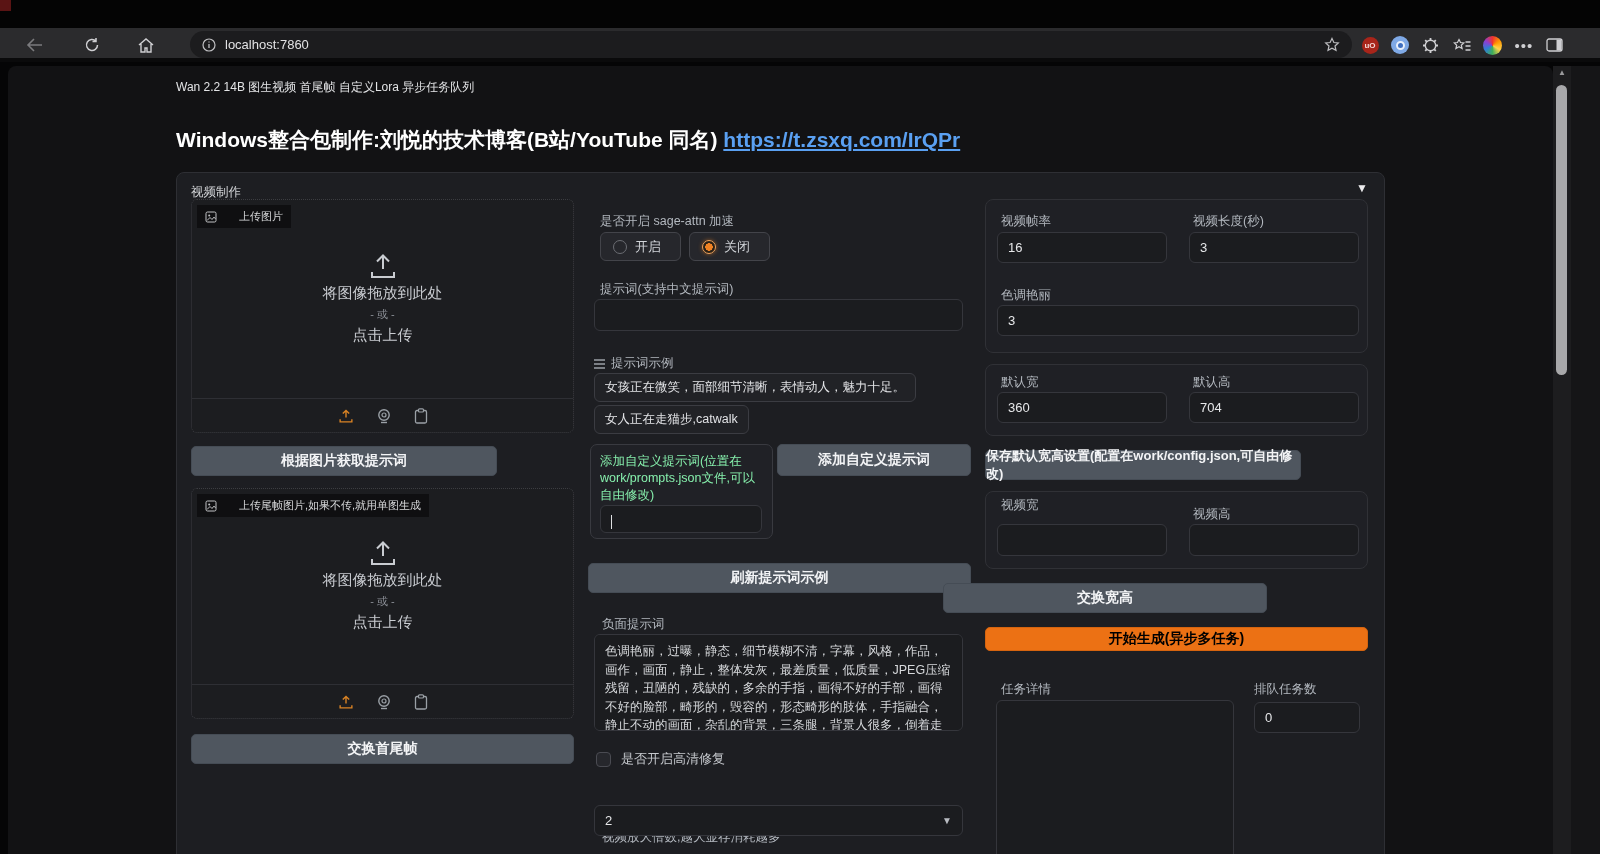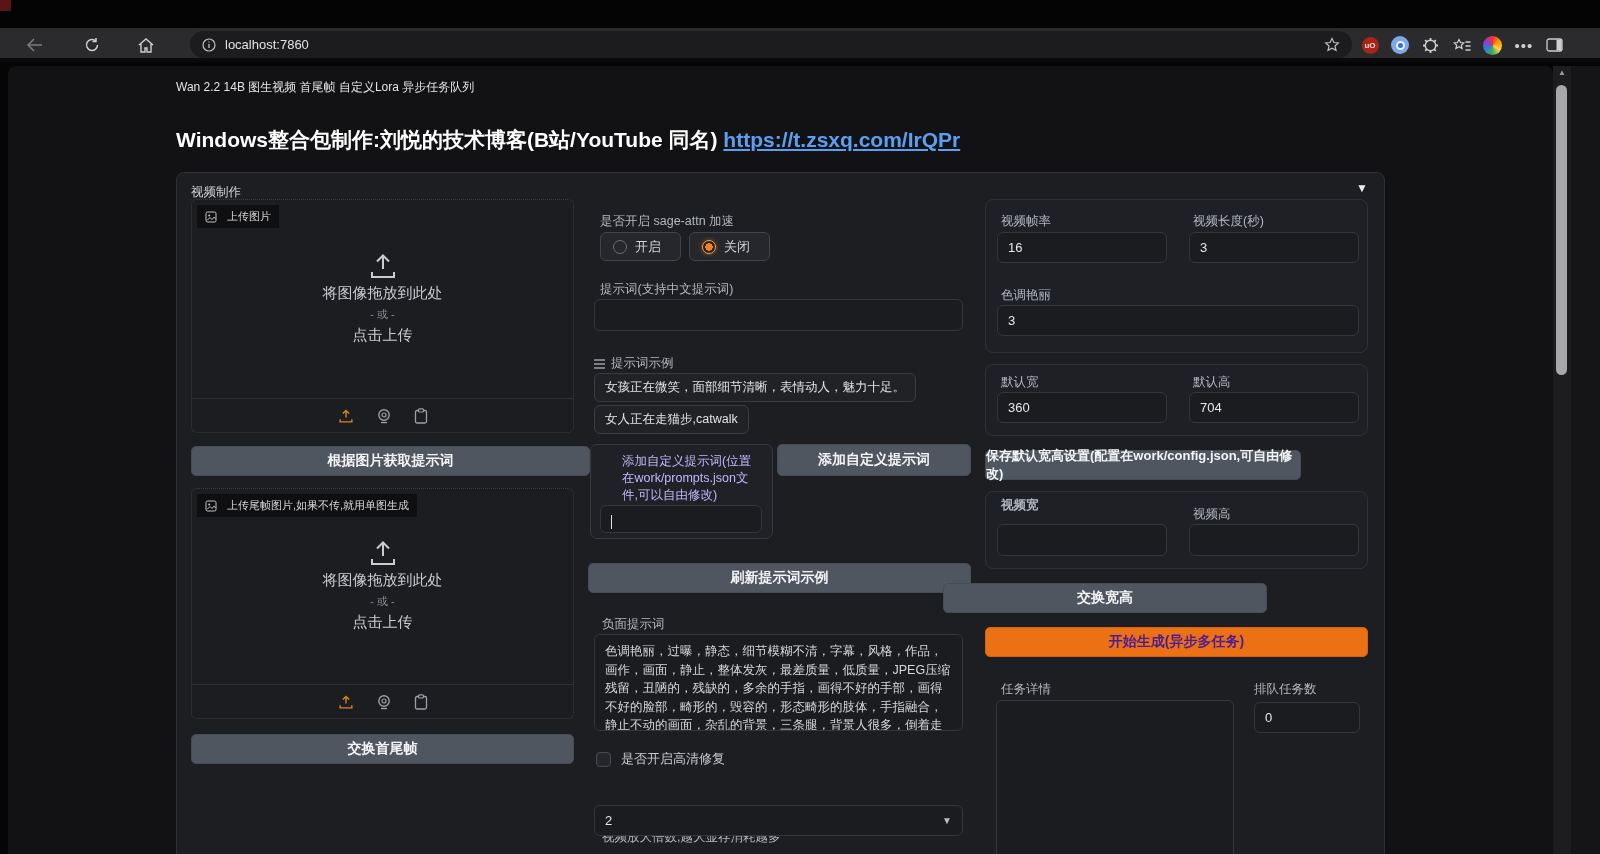--- a/index.html
+++ b/index.html
@@ -34,45 +34,45 @@
   .acc-label { position:absolute; left:14px; top:11px; font-size:12.5px; color:#d5d7da; }
   .acc-arrow { position:absolute; right:16px; top:8px; color:#ececee; font-size:12px; }
 
   .label { font-size:12.5px; color:#b3b8bf; }
   .input { background:#1b1c1f; border:1px solid #35363c; border-radius:6px; color:#e6e7e9; font-size:13px; padding:0 10px; line-height:29px; font-family:inherit; }
 
   
   .upbox { position:absolute; left:14px; width:383px; background:#1c1d20; border:1px dotted #3c3d42; border-radius:6px; }
   .up1 { top:26px; height:234px; }
   .up2 { top:315px; height:231px; }
-  .upbadge { position:absolute; left:5px; top:5px; background:rgba(14,14,16,.92); border-radius:0; padding:4px 8px; display:flex; align-items:center; gap:10px; font-size:11px; color:#d9dadc; }
+  .upbadge { position:absolute; left:5px; top:5px; background:rgba(14,14,16,.92); border-radius:0; padding:4px 8px; display:flex; align-items:center; gap:22px; font-size:11px; color:#d9dadc; }
   .upcenter { position:absolute; left:0; right:0; top:0; bottom:36px; display:flex; flex-direction:column; align-items:center; justify-content:center; gap:4px; }
   .drop-main { font-size:15px; color:#c9ccd1; }
   .drop-or { font-size:11px; color:#8d9198; }
   .upfoot { position:absolute; left:0; right:0; bottom:0; height:34px; border-top:1px solid #2e2f34; display:flex; align-items:center; justify-content:center; gap:22px; }
 
   .btn { position:absolute; background:#4f565f; border:1px solid #454c55; border-radius:5px; color:#f3f4f6; font-weight:bold; font-size:14px; display:flex; align-items:center; justify-content:center; cursor:pointer; }
-  .btn-get { left:14px; top:273px; width:399px; height:30px; }
+  .btn-get { left:14px; top:273px; width:306px; height:30px; }
   .btn-swapf { left:14px; top:561px; width:383px; height:30px; }
 
   
   .sage-label { position:absolute; left:423px; top:40px; }
   .radio-chip { position:absolute; top:59px; height:29px; background:#26272c; border:1px solid #43444a; border-radius:6px; display:flex; align-items:center; gap:8px; padding:0 12px; font-size:13px; color:#d2d5da; }
   .rc-on { left:423px; width:81px; }
   .rc-off { left:512px; width:81px; }
   .radio-circ { width:14px; height:14px; border-radius:50%; border:1px solid #6b6d73; }
   .radio-circ.sel { border:1px solid #f0a35b; background:radial-gradient(circle,#f08223 0 42%, #2b2116 46% 100%); box-shadow:0 0 4px rgba(240,130,35,.55); }
   .prompt-label { position:absolute; left:423px; top:108px; }
   .prompt-input { position:absolute; left:417px; top:126px; width:369px; height:32px; }
   .ex-label { position:absolute; left:417px; top:182px; display:flex; align-items:center; gap:6px; }
   .chip { position:absolute; background:#212226; border:1px solid #3b3c42; border-radius:6px; font-size:12.5px; color:#e2e3e6; padding:5px 10px; white-space:nowrap; }
   .chip1 { left:417px; top:200px; }
   .chip2 { left:417px; top:232px; }
   .custom-box { position:absolute; left:413px; top:271px; width:183px; height:95px; background:#202126; border:1px solid #393a40; border-radius:7px; padding:8px 9px; }
-  .custom-box .label { line-height:17px; font-size:12.5px; color:#c4b5fd;margin-left:22px; }
+  .custom-box .label { line-height:17px; font-size:12.5px; color:#86efac; }
   .custom-input { position:absolute; left:9px; top:60px; width:162px; height:28px; }
   .cursor { display:inline-block; width:1px; height:14px; background:#dfe0e2; vertical-align:middle; }
   .btn-add { left:600px; top:271px; width:194px; height:32px; }
   .btn-refresh { left:411px; top:390px; width:383px; height:30px; }
   .neg-label { position:absolute; left:425px; top:443px; }
   .neg-area { position:absolute; left:417px; top:461px; width:369px; height:97px; background:#1b1c1f; border:1px solid #35363c; border-radius:6px; color:#d6d8db; font-size:12.5px; line-height:18.5px; padding:7px 10px; resize:none; font-family:inherit; }
   .hd-row { position:absolute; left:419px; top:577px; display:flex; align-items:center; gap:10px; }
   .checkbox { width:15px; height:15px; background:#26272c; border:1px solid #4a4b52; border-radius:4px; }
   .hd-label { font-size:13px; color:#c6c9ce; }
   .upscale-label { position:absolute; left:425px; top:612px;margin-top:44px; }
@@ -81,21 +81,21 @@
 
   
   .group { position:absolute; left:808px; width:383px; background:#1f2025; border:1px solid #303136; border-radius:8px; }
   .gA { top:26px; height:154px; }
   .gB { top:191px; height:72px; }
   .gC { top:318px; height:78px; }
   .g-label { position:absolute; font-size:12.5px; color:#b3b8bf; }
   .g-input { position:absolute; height:31px; }
   .btn-save { left:808px; top:277px; width:316px; height:30px; font-size:13px; }
   .btn-swapwh { left:766px; top:410px; width:324px; height:30px; }
-  .btn-start { left:808px; top:454px; width:383px; height:30px; background:#ec7114; border:1px solid #d5640f; color:#4c1d95; }
+  .btn-start { left:808px; top:454px; width:383px; height:24px; background:#ec7114; border:1px solid #d5640f; color:#000000; }
   .task-label { position:absolute; left:824px; top:508px; }
   .queue-label { position:absolute; left:1077px; top:508px; }
   .task-area { position:absolute; left:819px; top:527px; width:238px; height:160px; background:#1b1c1f; border:1px solid #35363c; border-radius:6px; resize:none; }
   .queue-input { position:absolute; left:1077px; top:529px; width:106px; height:31px; }
 
   .watermark { position:absolute; left:519px; top:228px; font-size:30px; font-weight:bold; letter-spacing:14px; color:rgba(150,150,156,.38); pointer-events:none; }
 </style>
 </head>
 <body>
 
@@ -301,21 +301,21 @@
 
     <div class="group gB"></div>
     <div class="g-label" style="left:824px;top:201px;">默认宽</div>
     <input class="input g-input" style="left: 820px; top: 219px; width: 170px;" value="360">
     <div class="g-label" style="left:1016px;top:201px;">默认高</div>
     <input class="input g-input" style="left: 1012px; top: 219px; width: 170px;" value="704">
 
     <div class="btn btn-save">保存默认宽高设置(配置在work/config.json,可自由修改)</div>
 
     <div class="group gC"></div>
-    <div class="g-label" style="left:824px;top:324px;font-weight:bold;">视频宽</div>
+    <div class="g-label" style="left:824px;top:324px;">视频宽</div>
     <input class="input g-input" style="left: 820px; top: 351px; width: 170px; height: 32px;" value="">
     <div class="g-label" style="left:1016px;top:333px;">视频高</div>
     <input class="input g-input" style="left: 1012px; top: 351px; width: 170px; height: 32px;" value="">
 
     <div class="btn btn-swapwh">交换宽高</div>
     <div class="btn btn-start">开始生成(异步多任务)</div>
 
     <div class="label task-label">任务详情</div>
     <div class="label queue-label">排队任务数</div>
     <textarea class="task-area" style=""></textarea>

